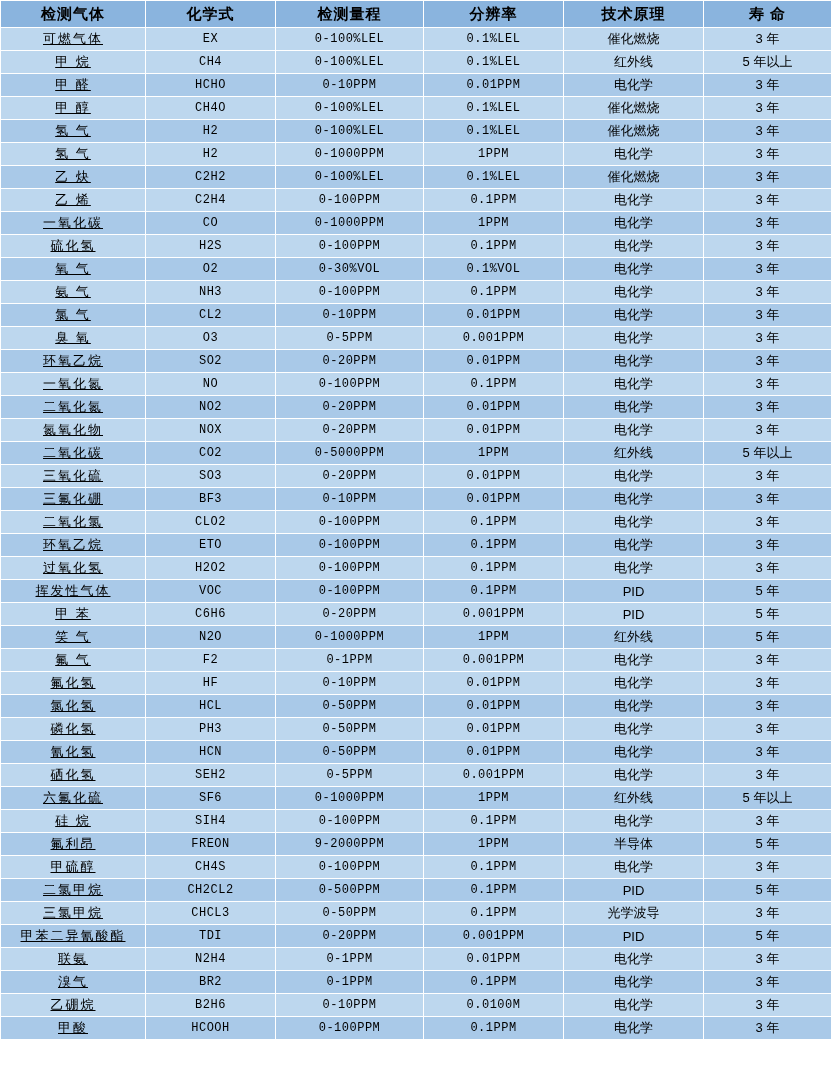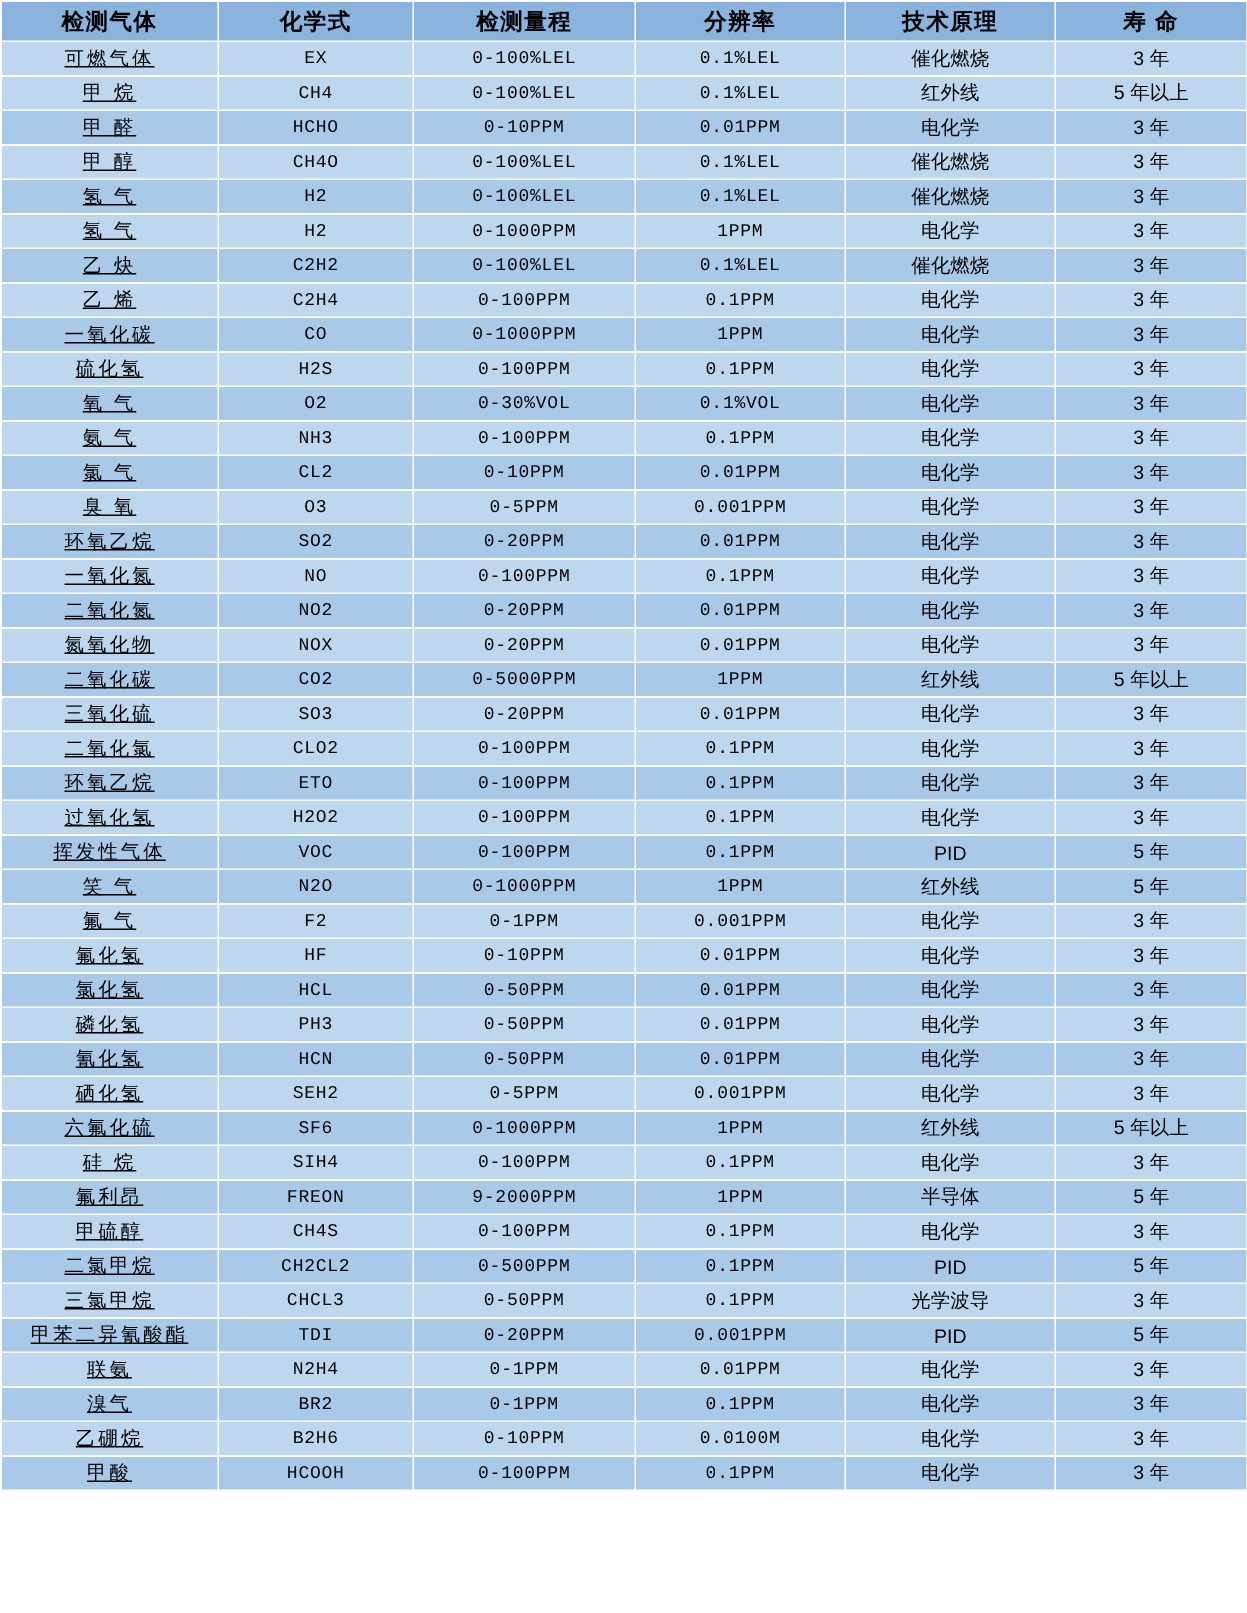--- a/index.html
+++ b/index.html
@@ -233,20 +233,28 @@
         <td>5 年以上</td>
       </tr>
       <tr>
         <td class="col-name">三氧化硫</td>
         <td class="mono">SO3</td>
         <td class="mono">0-20PPM</td>
         <td class="mono">0.01PPM</td>
         <td>电化学</td>
         <td>3 年</td>
       </tr>
+      <tr class="alt">
+        <td class="col-name">三氟化硼</td>
+        <td class="mono">BF3</td>
+        <td class="mono">0-10PPM</td>
+        <td class="mono">0.01PPM</td>
+        <td>电化学</td>
+        <td>3 年</td>
+      </tr>
       <tr>
         <td class="col-name">二氧化氯</td>
         <td class="mono">CLO2</td>
         <td class="mono">0-100PPM</td>
         <td class="mono">0.1PPM</td>
         <td>电化学</td>
         <td>3 年</td>
       </tr>
       <tr class="alt">
         <td class="col-name">环氧乙烷</td>
@@ -262,20 +270,28 @@
         <td class="mono">0-100PPM</td>
         <td class="mono">0.1PPM</td>
         <td>电化学</td>
         <td>3 年</td>
       </tr>
       <tr class="alt">
         <td class="col-name">挥发性气体</td>
         <td class="mono">VOC</td>
         <td class="mono">0-100PPM</td>
         <td class="mono">0.1PPM</td>
+        <td>PID</td>
+        <td>5 年</td>
+      </tr>
+      <tr>
+        <td class="col-name">甲 苯</td>
+        <td class="mono">C6H6</td>
+        <td class="mono">0-20PPM</td>
+        <td class="mono">0.001PPM</td>
         <td>PID</td>
         <td>5 年</td>
       </tr>
       <tr class="alt">
         <td class="col-name">笑 气</td>
         <td class="mono">N2O</td>
         <td class="mono">0-1000PPM</td>
         <td class="mono">1PPM</td>
         <td>红外线</td>
         <td>5 年</td>

